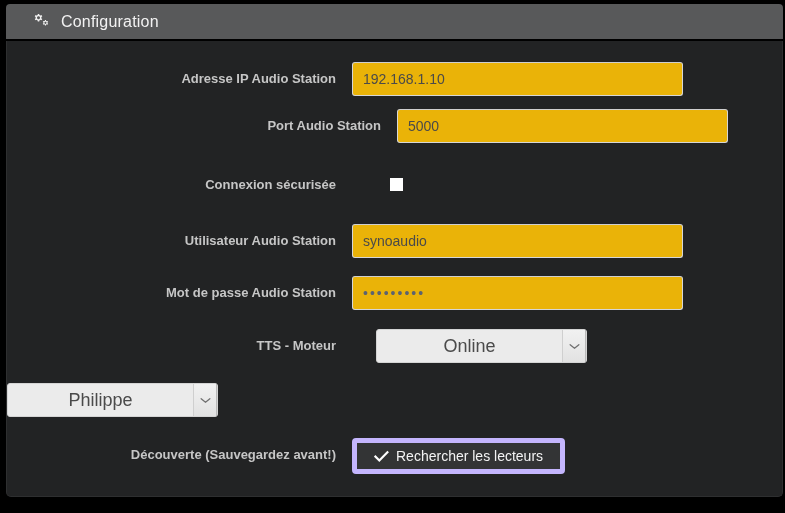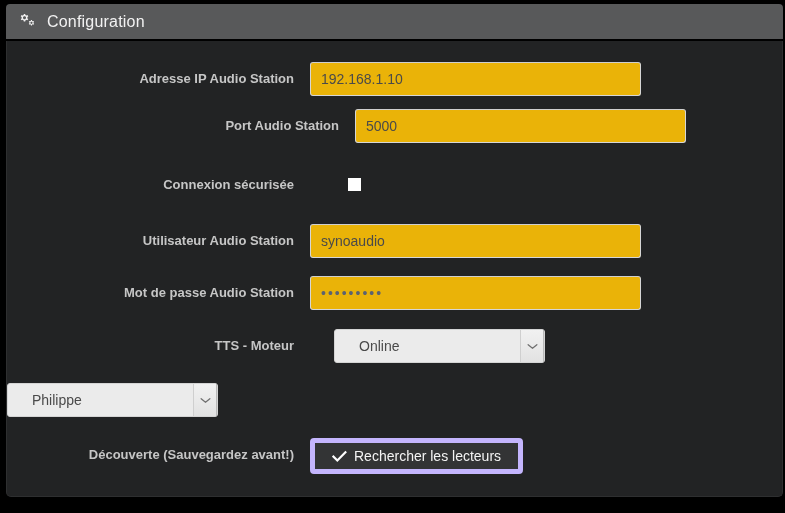--- a/index.html
+++ b/index.html
@@ -29,21 +29,21 @@
     position: absolute;
     left: 0;
     top: 0;
     width: 777px;
     height: 35px;
     background: #58595a;
     border-top-left-radius: 4px;
     border-top-right-radius: 4px;
     display: flex;
     align-items: center;
-    padding-left: 14px;
+    padding-left: 28px;
     box-sizing: border-box;
   }
   .header-title {
     color: #f2f2f2;
     font-size: 16px;
     letter-spacing: 0.2px;
     line-height: 1;
   }
   .cogs-icon {
     width: 19px;
@@ -77,21 +77,21 @@
   }
 
   .form-row {
     position: relative;
     display: flex;
     align-items: flex-start;
     margin-bottom: 16px;
   }
 
   .form-label {
-    width: 303px;
+    width: 345px;
     text-align: right;
     padding-right: 16px;
     box-sizing: border-box;
     color: #c6c6c6;
     font-size: 13px;
     font-weight: bold;
     line-height: 34px;
     white-space: nowrap;
   }
 
@@ -135,25 +135,26 @@
     height: 34px;
     box-sizing: border-box;
     background: #ebebeb;
     border: 1px solid #d4d4d4;
     border-radius: 3px;
     display: flex;
     align-items: center;
   }
   .select-value {
     color: #4a4a4a;
-    font-size: 14px;
-    padding-left: 24px;
+    font-size: 18px;
+    padding-left: 0;
     flex: 1 1 auto;
     white-space: nowrap;
     overflow: hidden;
+    text-align: center;
   }
   .select-arrow {
     width: 24px;
     height: 32px;
     margin-right: 0px;
     border-left: 1px solid #cfcfcf;
     border-right: 1px solid #b9b9b9;
     background: linear-gradient(#f1f1f1, #e2e2e2);
     display: flex;
     align-items: center;

